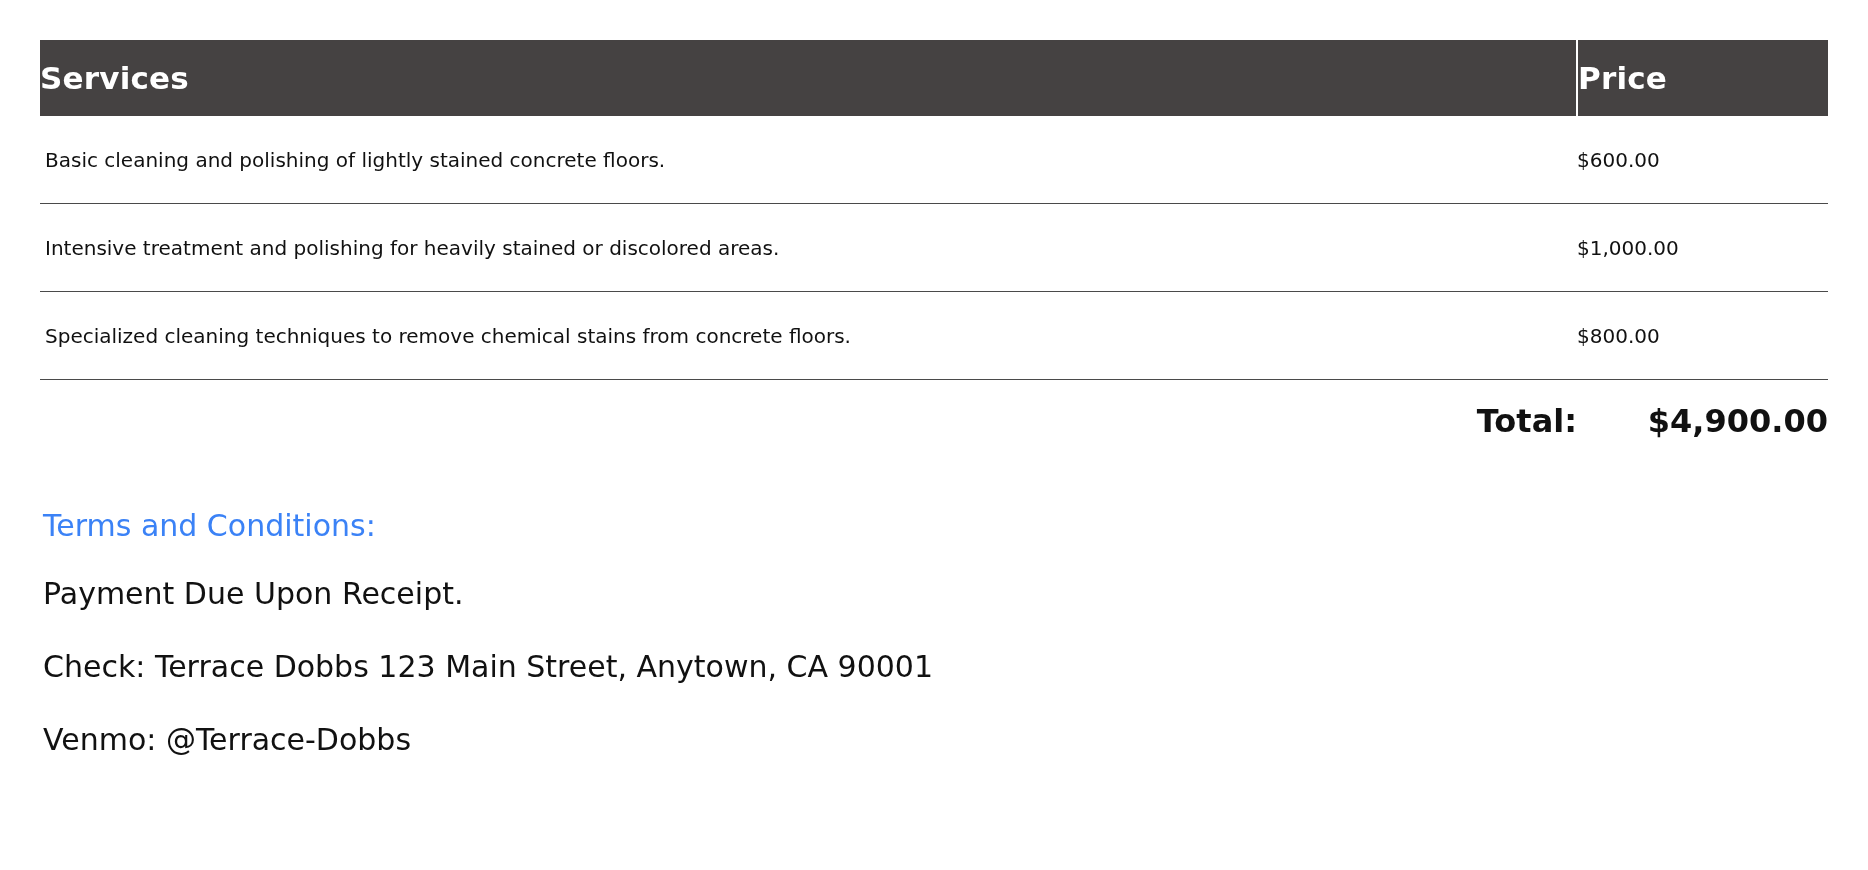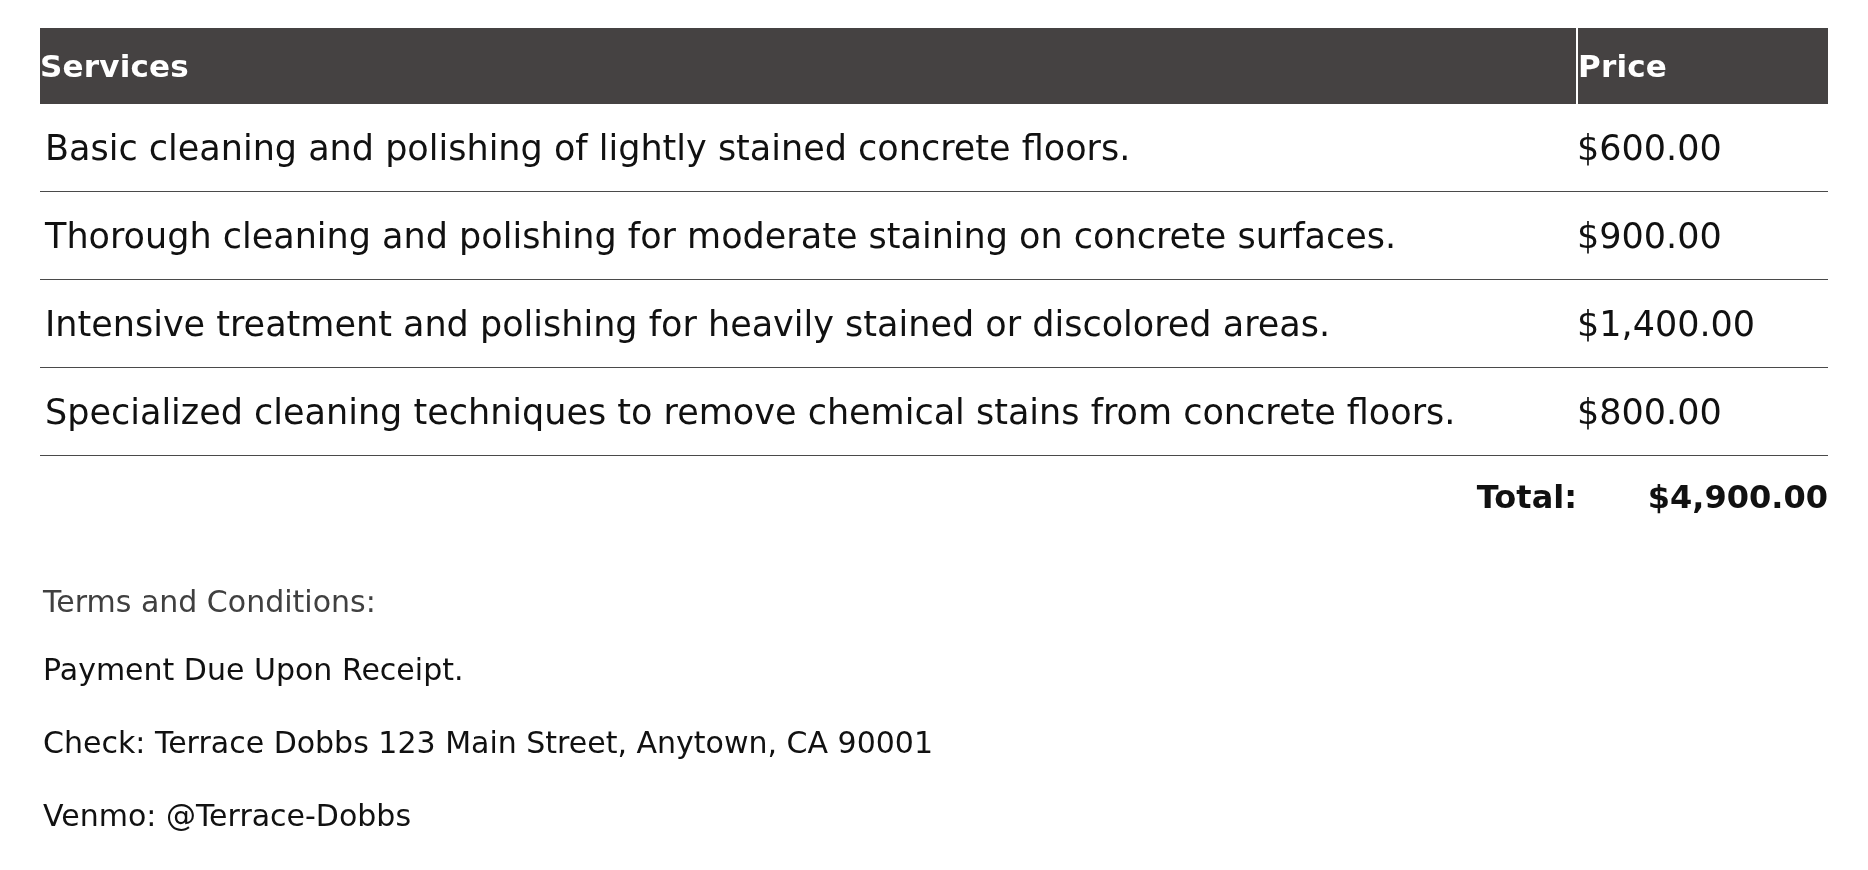--- a/index.html
+++ b/index.html
@@ -11,21 +11,21 @@
     width: 1868px;
     height: 870px;
     font-family: "DejaVu Sans", sans-serif;
     color: #111111;
     overflow: hidden;
   }
   .page {
     box-sizing: border-box;
     width: 1868px;
     height: 870px;
-    padding: 28px 40px 0 40px;
+    padding: 40px 40px 0 40px;
     background: #ffffff;
   }
   table.invoice {
     width: 100%;
     border-collapse: collapse;
     table-layout: fixed;
   }
   table.invoice th,
   table.invoice td {
     padding: 0;
@@ -45,21 +45,21 @@
     text-align: left;
     padding-left: 24px;
     border-right: 2px solid #ffffff;
   }
   th.col-price {
     text-align: left;
     padding-right: 22px;
     width: 250px;
   }
   tbody td {
-    font-size: 35px;
+    font-size: 20px;
     font-weight: normal;
     color: #111111;
     height: 87px;
     border-bottom: 1.6px solid #4a4a4a;
   }
   tbody tr td.cell-service {
     text-align: left;
     padding-left: 5px;
   }
   tbody tr td.cell-price {
@@ -80,21 +80,21 @@
     text-align: right;
     padding-right: 2px;
     white-space: nowrap;
   }
   .terms {
     margin-top: 46px;
     padding-left: 3px;
   }
   .terms-title {
     font-size: 30px;
-    color: #404040;
+    color: #3b82f6;
     margin-bottom: 12px;
   }
   .terms-line {
     font-size: 30px;
     color: #111111;
     line-height: 1.5;
     white-space: nowrap;
     margin-top: 28px;
   }
 </style>
@@ -109,26 +109,22 @@
         <th class="col-service">Services</th>
         <th class="col-price">Price</th>
       </tr>
     </thead>
     <tbody>
       <tr>
         <td class="cell-service">Basic cleaning and polishing of lightly stained concrete floors.</td>
         <td class="cell-price">$600.00</td>
       </tr>
       <tr>
-        <td class="cell-service">Thorough cleaning and polishing for moderate staining on concrete surfaces.</td>
-        <td class="cell-price">$900.00</td>
-      </tr>
-      <tr>
         <td class="cell-service">Intensive treatment and polishing for heavily stained or discolored areas.</td>
-        <td class="cell-price">$1,400.00</td>
+        <td class="cell-price">$1,000.00</td>
       </tr>
       <tr>
         <td class="cell-service">Specialized cleaning techniques to remove chemical stains from concrete floors.</td>
         <td class="cell-price">$800.00</td>
       </tr>
       <tr class="total-row">
         <td class="total-label">Total:</td>
         <td class="total-value">$4,900.00</td>
       </tr>
     </tbody>

